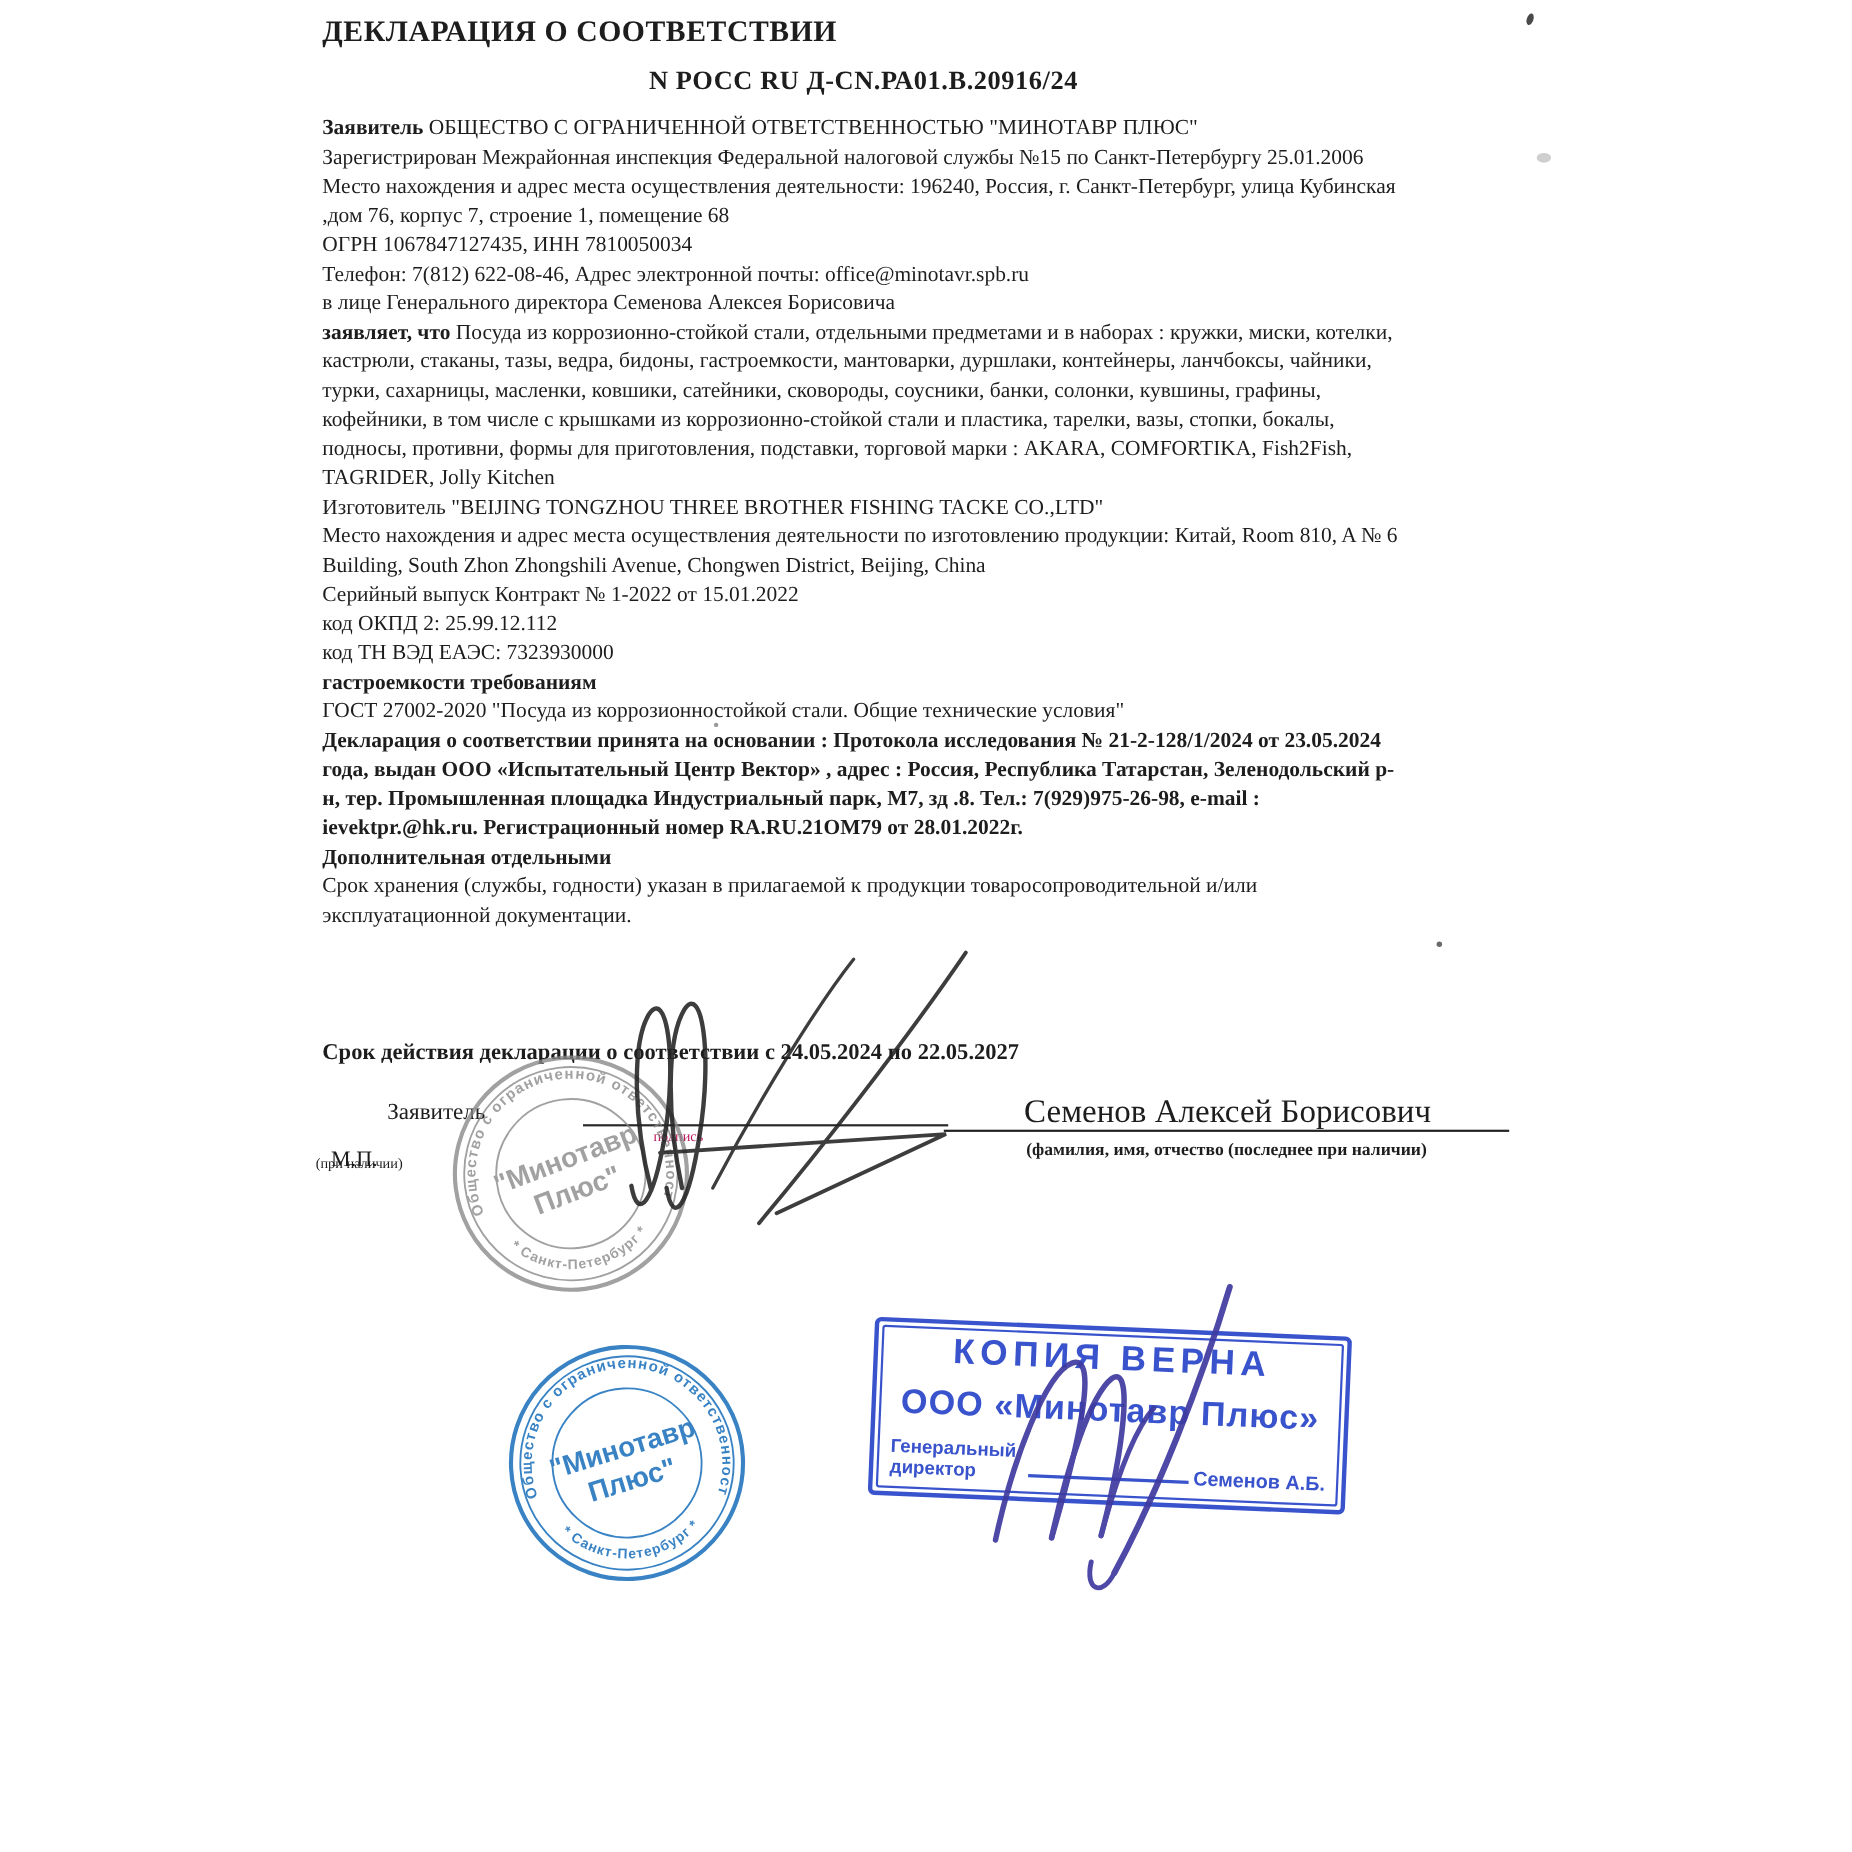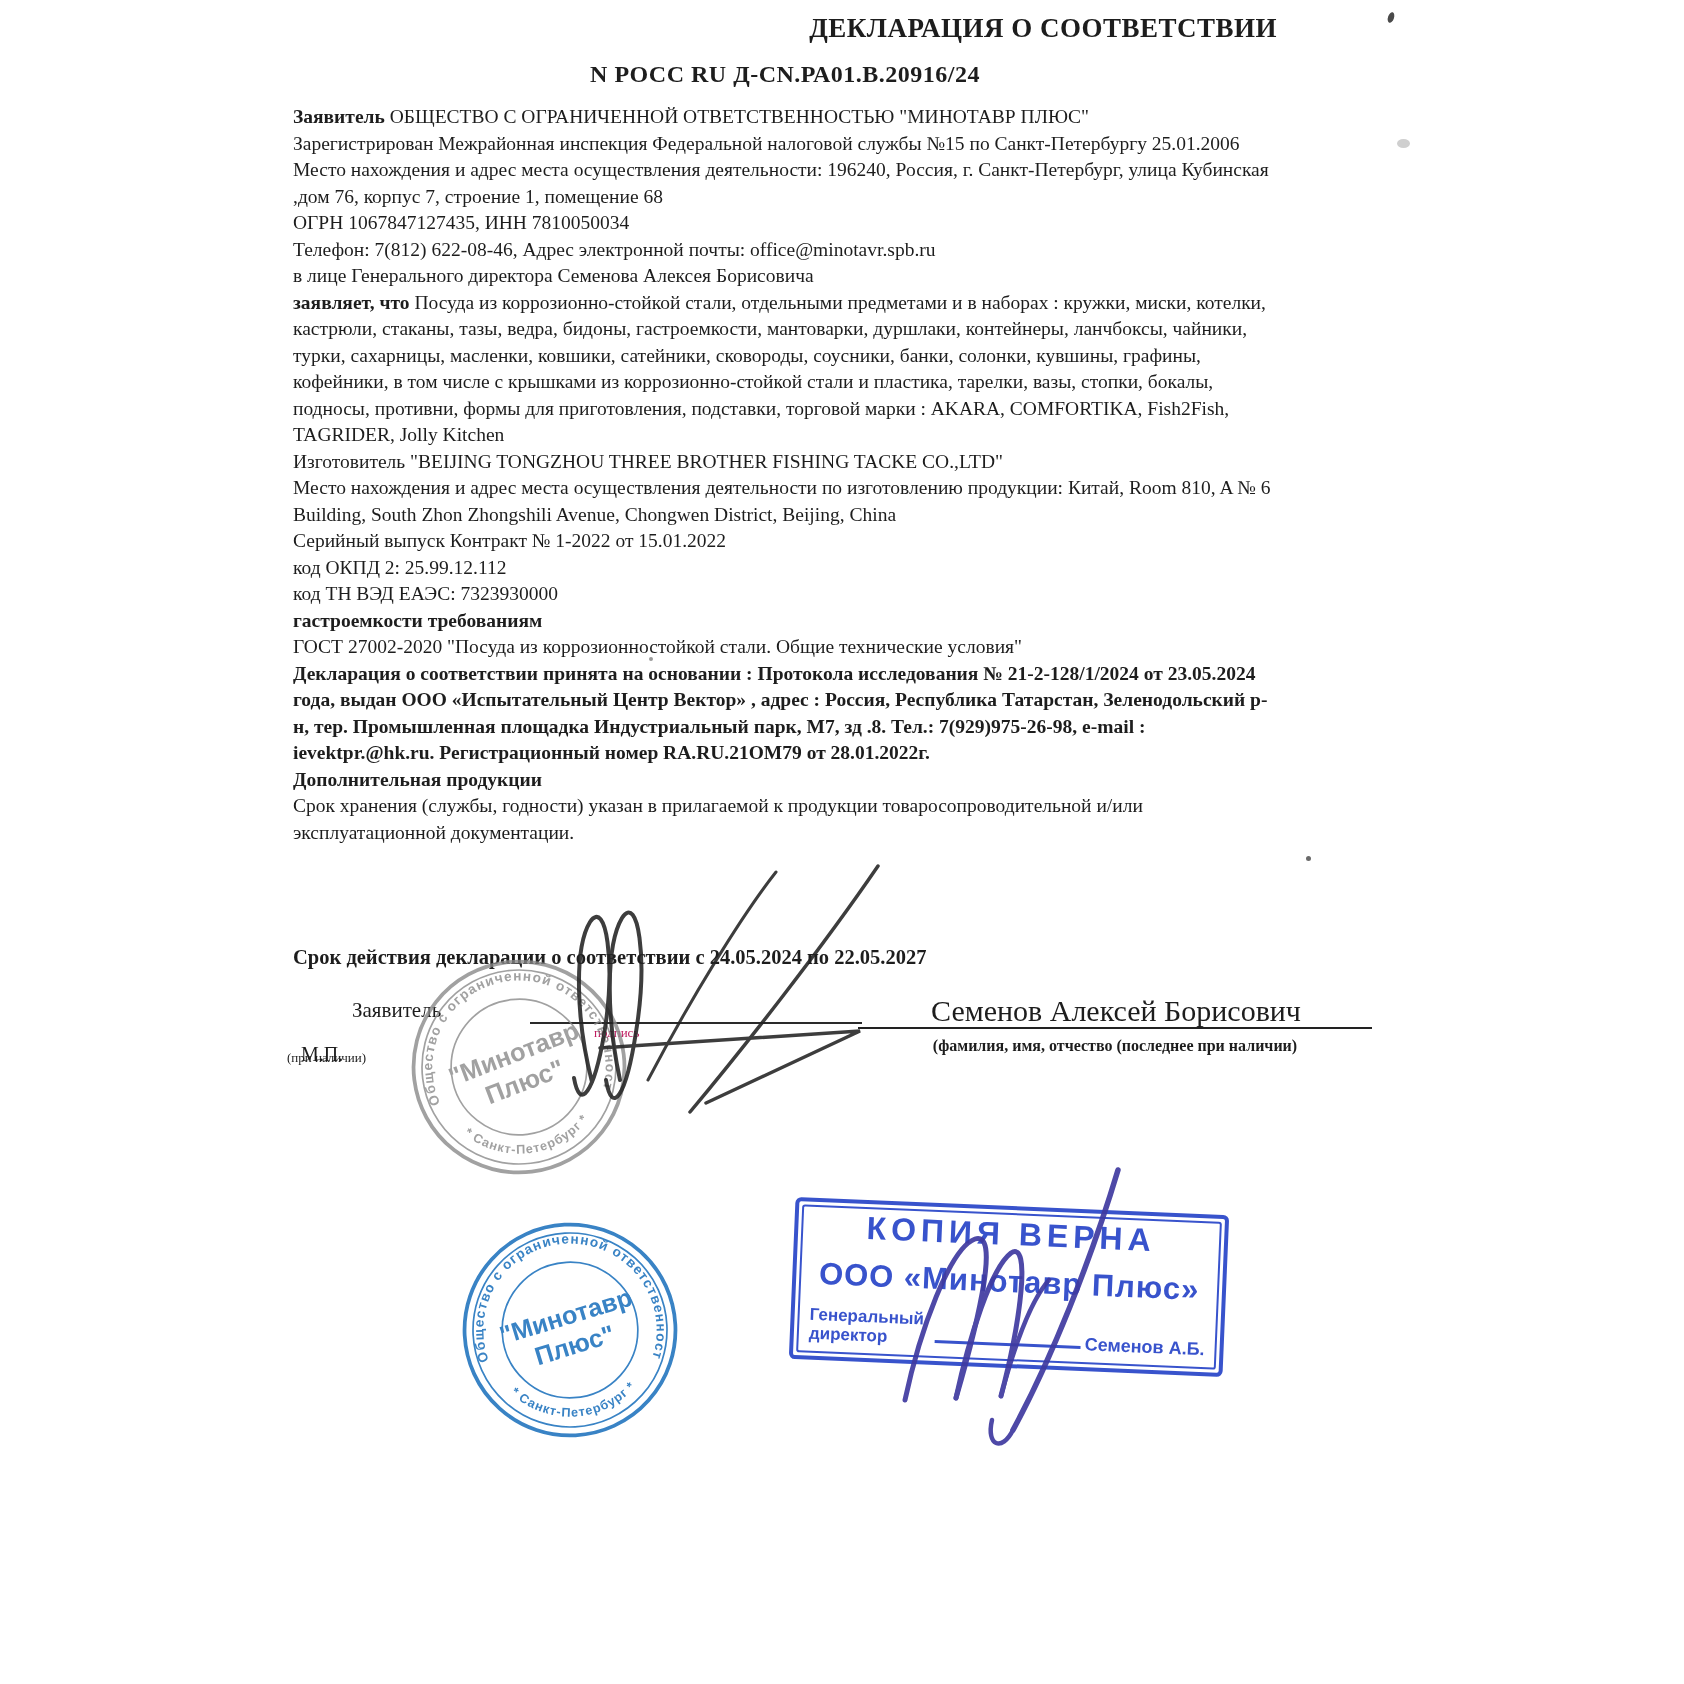--- a/index.html
+++ b/index.html
@@ -1,18 +1,18 @@
 <!DOCTYPE html>
 <html><head>
 <meta charset="utf-8">
 <style>
   html,body{margin:0;padding:0;background:#e8e8e8;}
   .page{position:relative;width:1684px;height:1684px;background:#ffffff;overflow:hidden;
         font-family:"Liberation Serif",serif;color:#1d1d1d;}
-  .title{position:absolute;top:13px;left:293px;width:984px;text-align:right;
+  .title{position:absolute;top:13px;left:293px;width:984px;text-align:left;
          font-size:27px;font-weight:bold;letter-spacing:.5px;}
   .number{position:absolute;top:61px;left:293px;width:984px;text-align:center;
           font-size:24px;font-weight:bold;letter-spacing:.5px;}
   .body{position:absolute;top:104px;left:293px;width:984px;font-size:19.5px;line-height:26.5px;}
   .body p{margin:0;}
   .body b{font-weight:bold;}
   .validity{position:absolute;top:946px;left:293px;width:984px;font-size:20.5px;font-weight:bold;}
 
   
   .mp{position:absolute;top:999px;left:301px;font-size:20px;margin-top:44px;}
@@ -74,21 +74,21 @@
     <p><b></b><span>в лице Генерального директора Семенова Алексея Борисовича</span></p>
     <p><b>заявляет, что</b><span> Посуда из коррозионно-стойкой стали, отдельными предметами и в наборах : кружки, миски, котелки, кастрюли, стаканы, тазы, ведра, бидоны, гастроемкости, мантоварки, дуршлаки, контейнеры, ланчбоксы, чайники, турки, сахарницы, масленки, ковшики, сатейники, сковороды, соусники, банки, солонки, кувшины, графины, кофейники, в том числе с крышками из коррозионно-стойкой стали и пластика, тарелки, вазы, стопки, бокалы, подносы, противни, формы для приготовления, подставки, торговой марки : AKARA, COMFORTIKA, Fish2Fish, TAGRIDER, Jolly Kitchen</span></p>
     <p><b></b><span>Изготовитель "BEIJING TONGZHOU THREE BROTHER FISHING TACKE CO.,LTD"</span></p>
     <p><b></b><span>Место нахождения и адрес места осуществления деятельности по изготовлению продукции: Китай, Room 810, A № 6 Building, South Zhon Zhongshili Avenue, Chongwen District, Beijing, China</span></p>
     <p><b></b><span>Серийный выпуск Контракт № 1-2022  от 15.01.2022</span></p>
     <p><b></b><span>код ОКПД 2: 25.99.12.112</span></p>
     <p><b></b><span>код ТН ВЭД ЕАЭС: 7323930000</span></p>
     <p><b>гастроемкости требованиям</b><span></span></p>
     <p><b></b><span>ГОСТ 27002-2020 "Посуда из коррозионностойкой стали. Общие технические условия"</span></p>
     <p><b>Декларация о соответствии принята на основании : Протокола исследования № 21-2-128/1/2024 от 23.05.2024 года, выдан ООО «Испытательный Центр Вектор» , адрес : Россия, Республика Татарстан, Зеленодольский р-н, тер. Промышленная площадка Индустриальный парк, М7, зд .8. Тел.: 7(929)975-26-98, e-mail : ievektpr.@hk.ru. Регистрационный номер RA.RU.21ОМ79 от 28.01.2022г.</b><span></span></p>
-    <p><b>Дополнительная продукции</b><span></span></p>
+    <p><b>Дополнительная отдельными</b><span></span></p>
     <p><b></b><span>Срок хранения (службы, годности) указан в прилагаемой к продукции товаросопроводительной и/или эксплуатационной документации.</span></p>
   </div>
 
   <div class="validity">Срок действия декларации о соответствии с 24.05.2024 по 22.05.2027</div>
 
   <div class="mp">М.П.</div>
   <div class="mp-note">(при наличии)</div>
   <div class="applicant">Заявитель</div>
   <div class="sig-line-left"></div>
   <div class="sig-caption">подпись</div>

